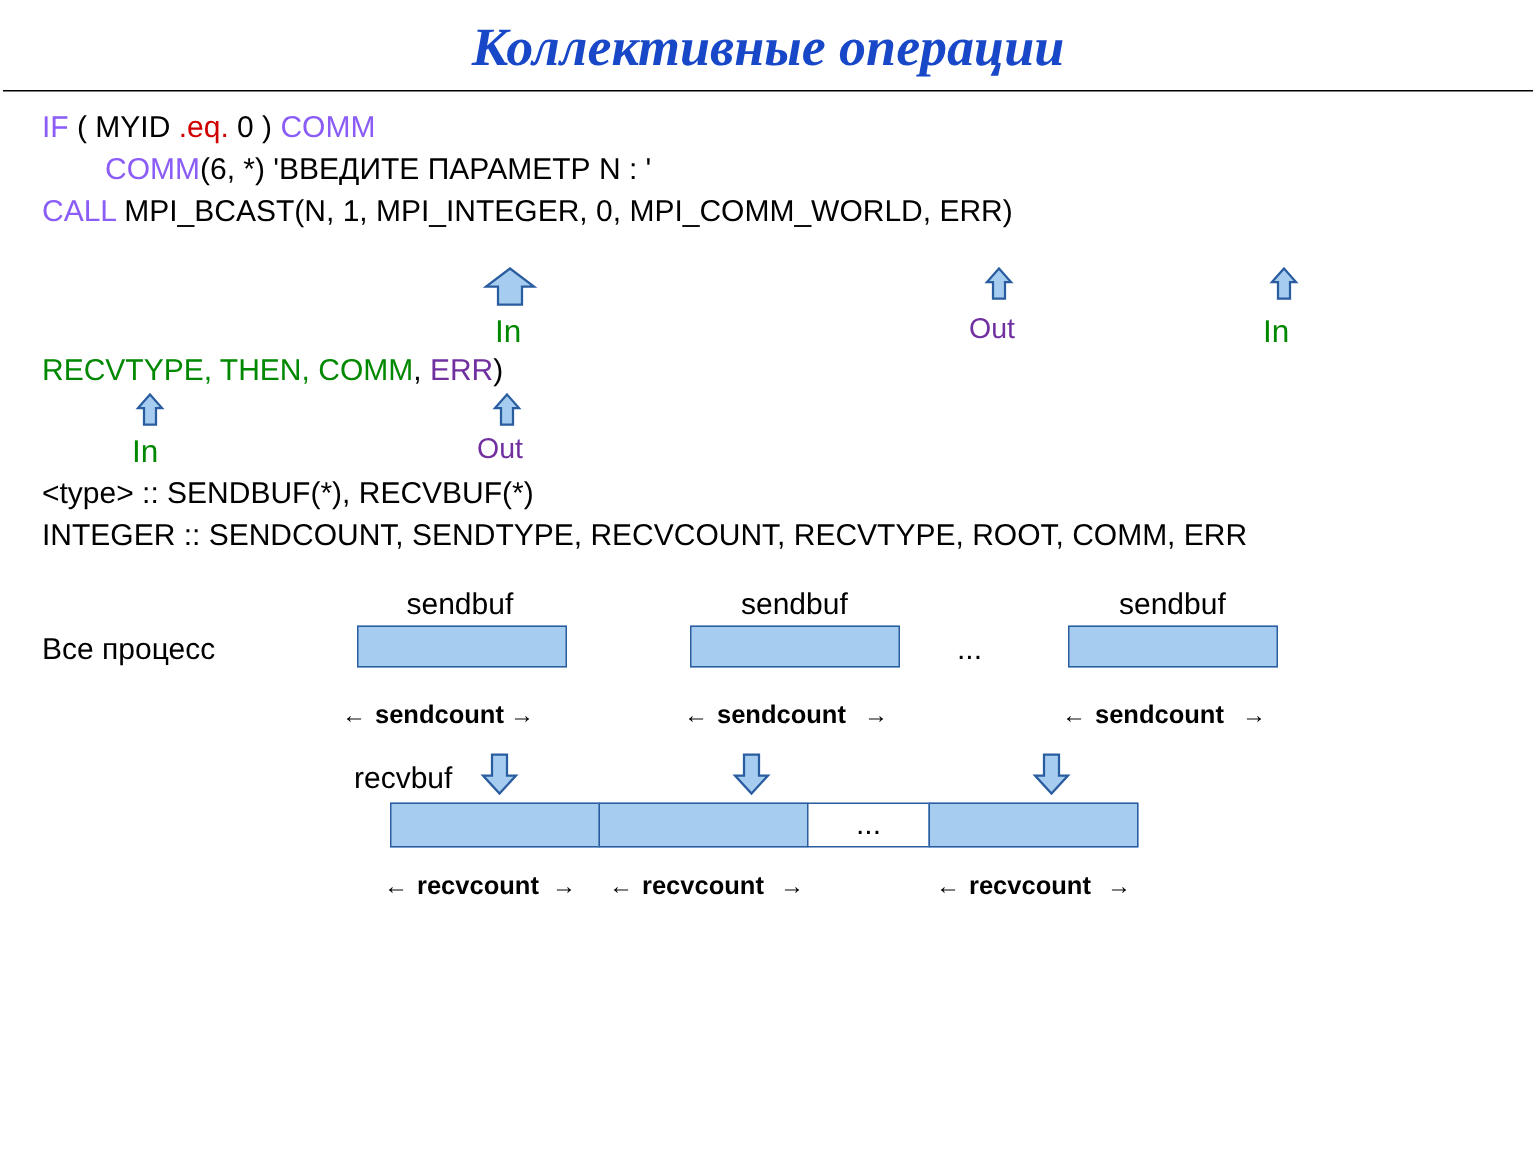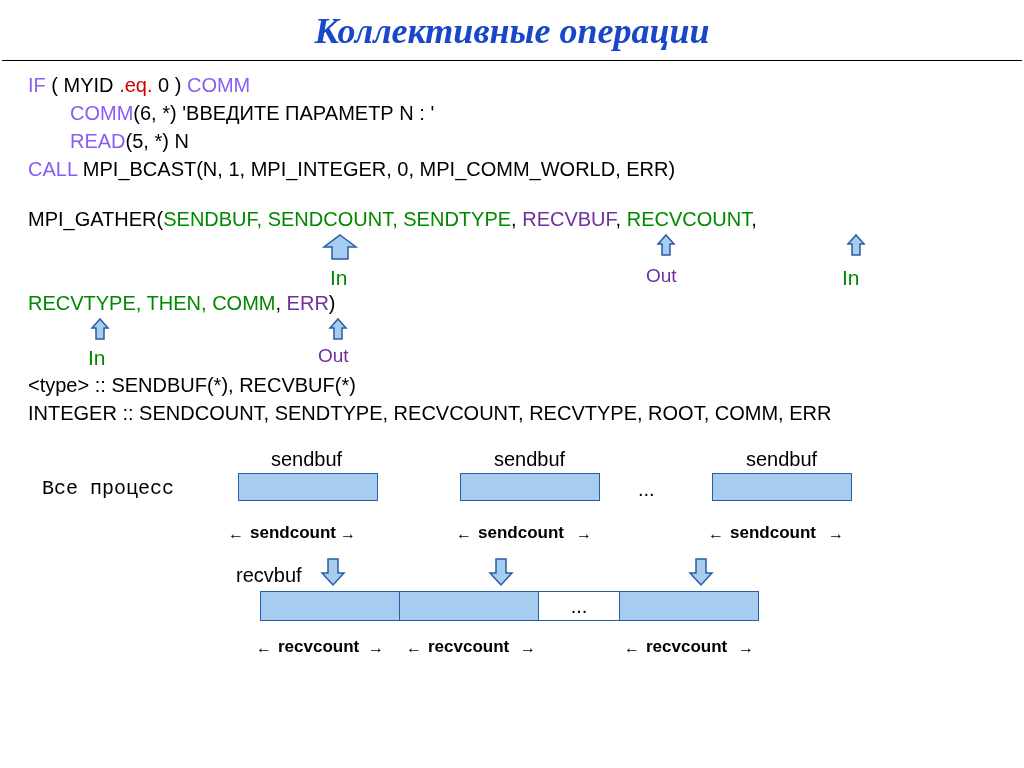--- a/index.html
+++ b/index.html
@@ -84,33 +84,27 @@
 <hr class="hr">
 
 <div class="content">
 
   <div>
     <span class="blue">IF</span><span> ( MYID </span><span class="red">.eq.</span><span> 0 ) </span><span class="blue">COMM</span>
   </div>
   <span class="indent">
     <span class="blue">COMM</span><span>(6, *) 'ВВЕДИТЕ ПАРАМЕТР N : '</span>
   </span>
-  <span class="indent">
-    <span class="blue">READ</span><span>(5, *) N</span>
-  </span>
   <div>
     <span class="blue">CALL</span><span> MPI_BCAST(N, 1, MPI_INTEGER, 0, MPI_COMM_WORLD, ERR)</span>
   </div>
 
   <div style="height:22px"></div>
 
 
-  <div>
-    <span>MPI_GATHER(</span><span class="green">SENDBUF</span><span class="green">, </span><span class="green">SENDCOUNT</span><span class="green">, </span><span class="green">SENDTYPE</span><span class="black">, </span><span class="purple">RECVBUF</span><span class="black">, </span><span class="green">RECVCOUNT</span><span>,</span>
-  </div>
 
   <div style="position:relative; height:56px;">
     <svg class="arrow-up" style="position:absolute;left:290px;top:0;width:44px;height:30px;">
         <path d="M22 2 L38 14 L30 14 L30 26 L14 26 L14 14 L6 14 Z" fill="#a6cdf0" stroke="#2a5ca0" stroke-width="1.5"></path>
       </svg>
     <svg class="arrow-up" style="position:absolute;left:628px;top:0;">
         <path d="M10 2 L18 11 L14 11 L14 22 L6 22 L6 11 L2 11 Z" fill="#a6cdf0" stroke="#2a5ca0" stroke-width="1.5"></path>
       </svg>
     <svg class="arrow-up" style="position:absolute;left:818px;top:0;">
         <path d="M10 2 L18 11 L14 11 L14 22 L6 22 L6 11 L2 11 Z" fill="#a6cdf0" stroke="#2a5ca0" stroke-width="1.5"></path>
@@ -137,21 +131,21 @@
 
   <div>&lt;type&gt; :: SENDBUF(*), RECVBUF(*)</div>
   <div>INTEGER :: SENDCOUNT, SENDTYPE, RECVCOUNT, RECVTYPE, ROOT, COMM, ERR</div>
 
   <div class="diagram">
 
     <div class="box-group-label" style="left:243px;top:0;">sendbuf</div>
     <div class="box-group-label" style="left:466px;top:0;">sendbuf</div>
     <div class="box-group-label" style="left:718px;top:0;">sendbuf</div>
 
-    <div class="d-label" style="left:14px;top:30px;font-family:Liberation Mono, monospace;">Все процесс</div>
+    <div class="d-label" style="left:0;top:30px;">Все процесс</div>
 
     <div class="box" style="left:210px;top:28px;width:138px;"></div>
     <div class="box" style="left:432px;top:28px;width:138px;"></div>
     <div class="dots" style="left:610px;top:30px;">...</div>
     <div class="box" style="left:684px;top:28px;width:138px;"></div>
 
     <span class="harrow" style="left:200px;top:78px;">←</span>
     <span class="sc-label" style="left:222px;top:76px;">sendcount</span>
     <span class="harrow" style="left:312px;top:78px;">→</span>
 

